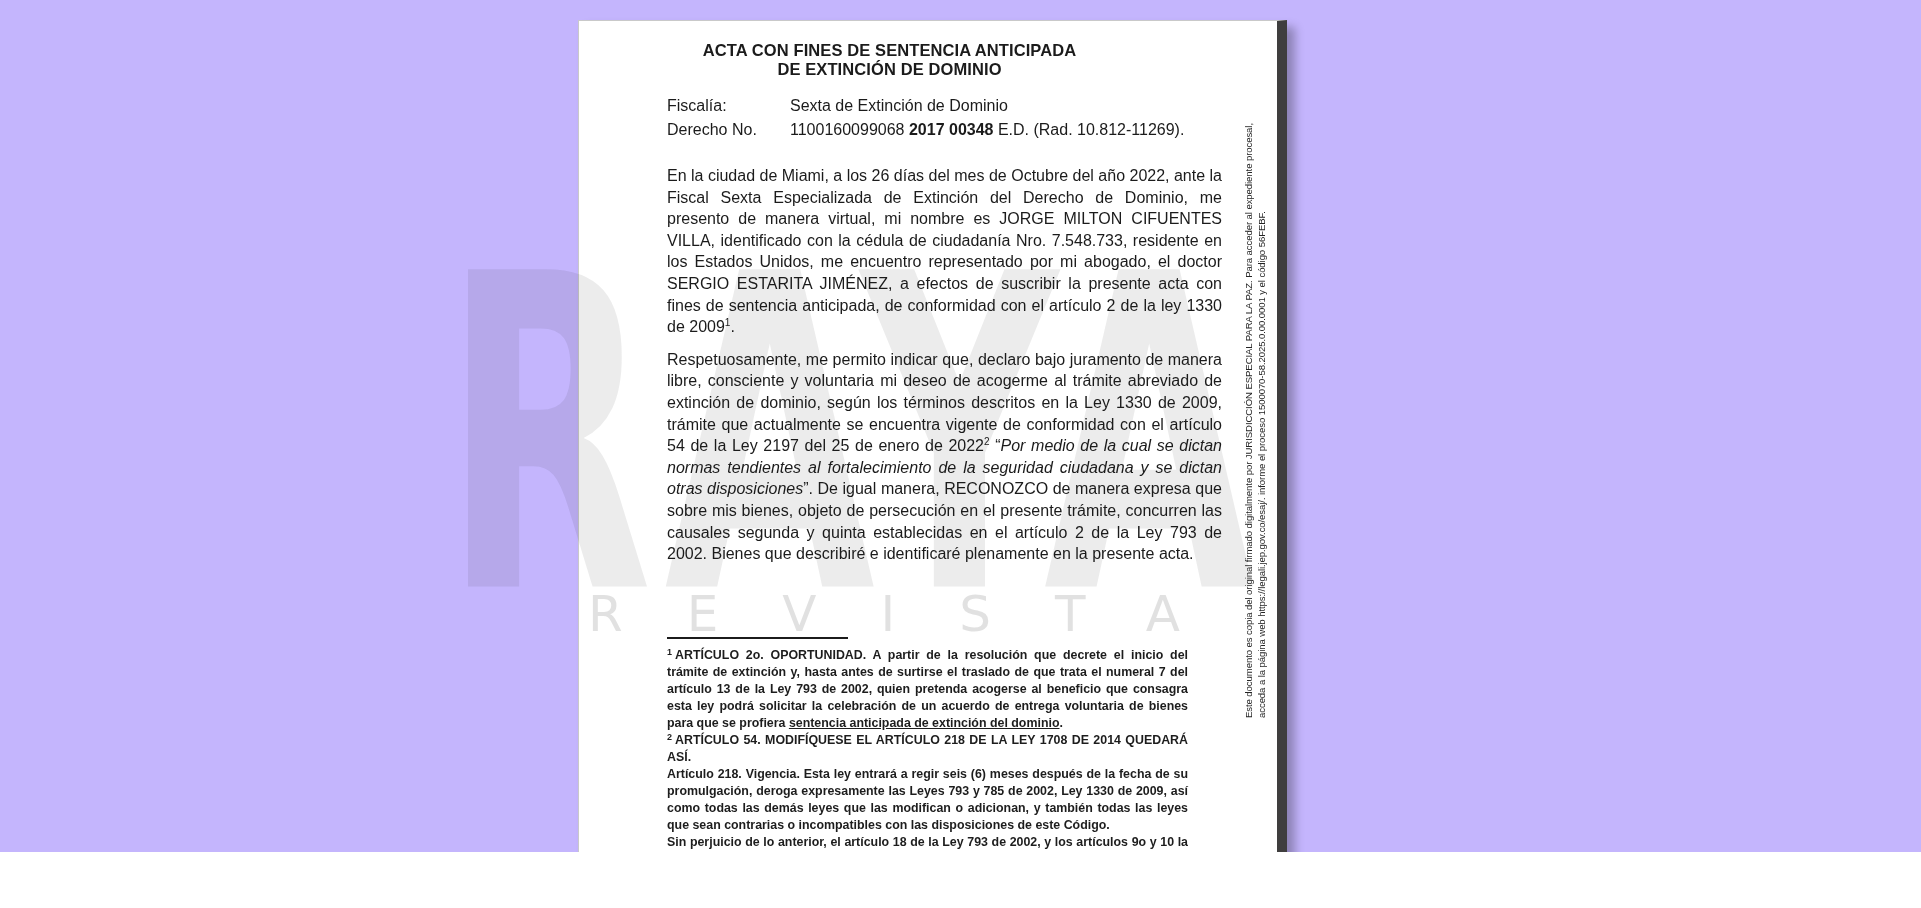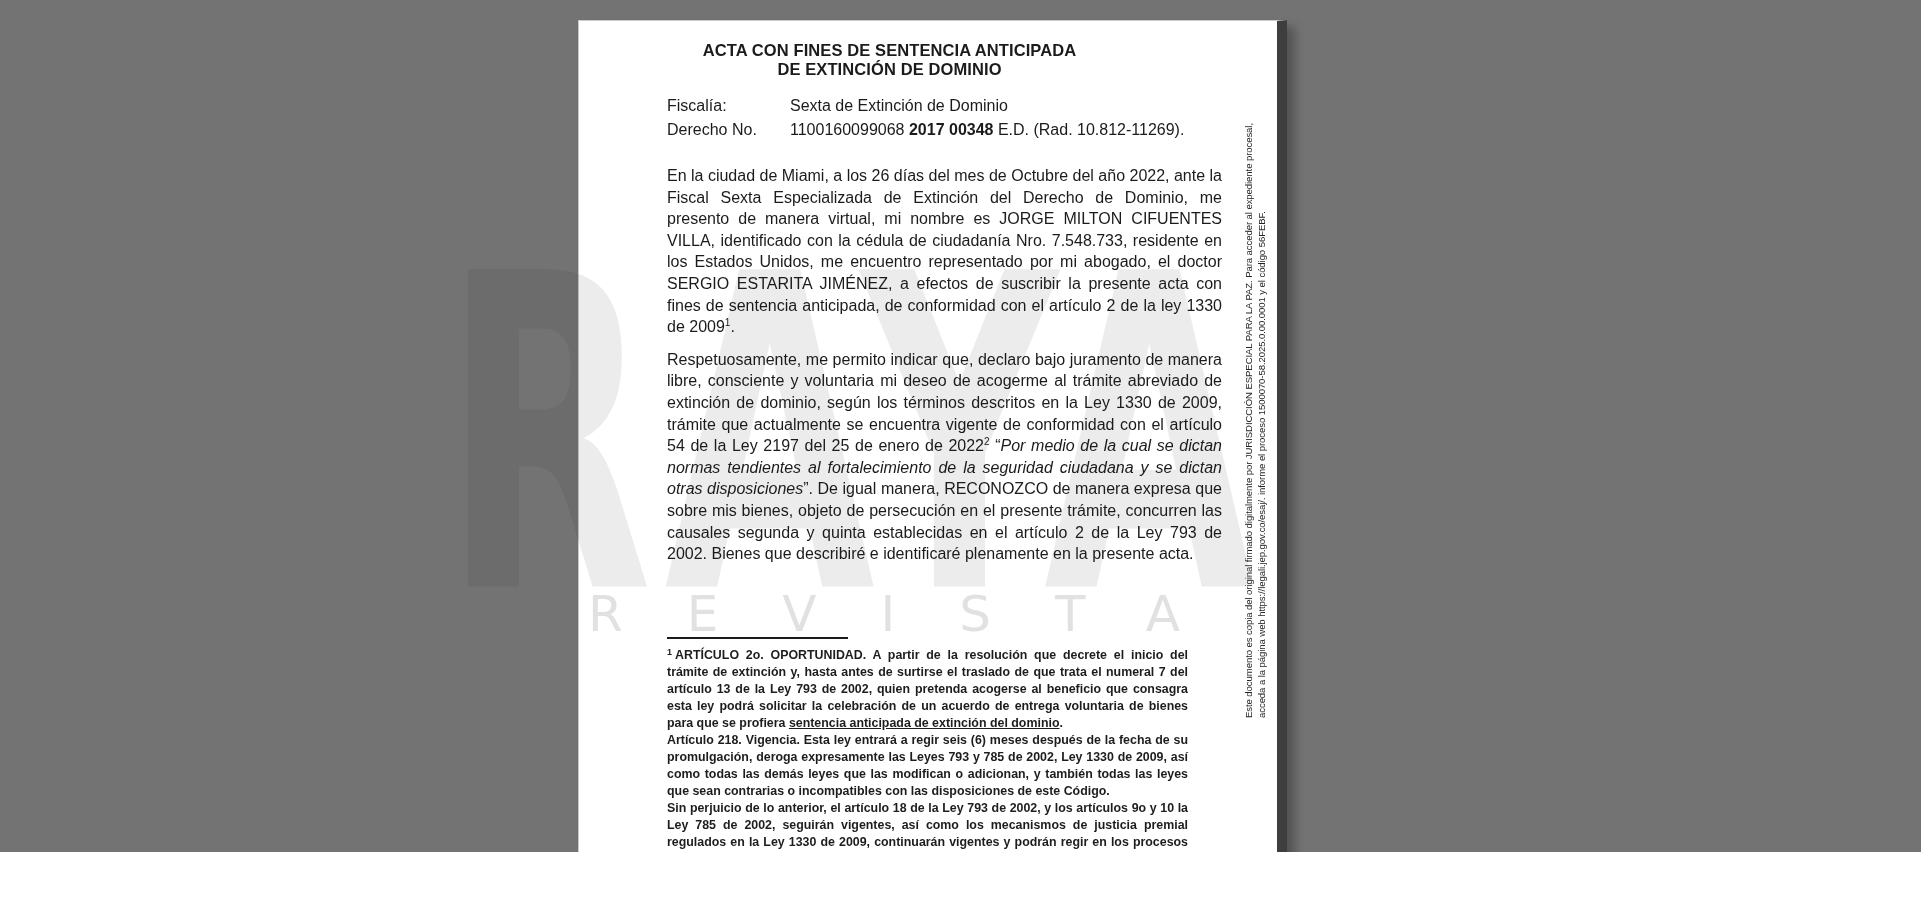--- a/index.html
+++ b/index.html
@@ -1,16 +1,16 @@
 <!DOCTYPE html>
 <html><head>
 <meta charset="utf-8">
 <style>
   html,body{margin:0;padding:0;background:#ffffff;}
-  .canvas{position:relative;width:1921px;height:852px;overflow:hidden;background:#737373;
+  .canvas{position:relative;width:1921px;height:852px;overflow:hidden;background:#c4b5fd;
           font-family:"Liberation Sans",sans-serif;}
 
   
   .page{position:absolute;left:578px;top:20px;width:709px;height:879px;box-sizing:border-box;
         background:#ffffff;
         border:1px solid #c9c9c9;
         border-right:10px solid #3f3e3e;
         border-bottom:11px solid #2e2d2d;
         box-shadow:8px 7px 9px rgba(0,0,0,0.28);
         padding:20px 55px 0 88px;
@@ -79,20 +79,21 @@
     </div>
 
     <p class="body-par p1"><span>En la ciudad de Miami, a los 26 días del mes de Octubre del año 2022, ante la Fiscal Sexta Especializada de Extinción del Derecho de Dominio, me presento de manera virtual, mi nombre es JORGE MILTON CIFUENTES VILLA, identificado con la cédula de ciudadanía Nro. 7.548.733, residente en los Estados Unidos, me encuentro representado por mi abogado, el doctor SERGIO ESTARITA JIMÉNEZ, a efectos de suscribir la presente acta con fines de sentencia anticipada, de conformidad con el artículo 2 de la ley 1330 de 2009</span><sup class="ref">1</sup><span>.</span></p>
 
     <p class="body-par p2"><span>Respetuosamente, me permito indicar que, declaro bajo juramento de manera libre, consciente y voluntaria mi deseo de acogerme al trámite abreviado de extinción de dominio, según los términos descritos en la Ley 1330 de 2009, trámite que actualmente se encuentra vigente de conformidad con el artículo 54 de la Ley 2197 del 25 de enero de 2022</span><sup class="ref">2</sup><span> “</span><span class="quote-italic">Por medio de la cual se dictan normas tendientes al fortalecimiento de la seguridad ciudadana y se dictan otras disposiciones</span><span>”. De igual manera, RECONOZCO de manera expresa que sobre mis bienes, objeto de persecución en el presente trámite, concurren las causales segunda y quinta establecidas en el artículo 2 de la Ley 793 de 2002. Bienes que describiré e identificaré plenamente en la presente acta.</span></p>
 
     <div class="fn-rule"></div>
 
     <div class="footnotes">
       <p><sup class="ref">1</sup><span>ARTÍCULO 2o. OPORTUNIDAD. A partir de la resolución que decrete el inicio del trámite de extinción y, hasta antes de surtirse el traslado de que trata el numeral 7 del artículo 13 de la Ley 793 de 2002, quien pretenda acogerse al beneficio que consagra esta ley podrá solicitar la celebración de un acuerdo de entrega voluntaria de bienes para que se profiera </span><span class="fn-underline">sentencia anticipada de extinción del dominio</span><span>.</span></p>
+      <p><sup class="ref">2</sup><span>ARTÍCULO 54. MODIFÍQUESE EL ARTÍCULO 218 DE LA LEY 1708 DE 2014 QUEDARÁ ASÍ.</span></p>
       <p>Artículo 218. Vigencia. Esta ley entrará a regir seis (6) meses después de la fecha de su promulgación, deroga expresamente las Leyes 793 y 785 de 2002, Ley 1330 de 2009, así como todas las demás leyes que las modifican o adicionan, y también todas las leyes que sean contrarias o incompatibles con las disposiciones de este Código.</p>
       <p>Sin perjuicio de lo anterior, el artículo 18 de la Ley 793 de 2002, y los artículos 9o y 10 la Ley 785 de 2002, seguirán vigentes, así como los mecanismos de justicia premial regulados en la Ley 1330 de 2009, continuarán vigentes y podrán regir en los procesos de extinción de dominio que iniciaron antes de la entrada en vigencia de la presente ley.</p>
     </div>
 
     <div class="page-number">1</div>
 
     <div class="stamp">
       <div class="stamp-line">Este documento es copia del original firmado digitalmente por JURISDICCIÓN ESPECIAL PARA LA PAZ. Para acceder al expediente procesal,</div>
       <div class="stamp-line">acceda a la página web https://legali.jep.gov.co/esaj/. informe el proceso 1500070-58.2025.0.00.0001 y el código 56FEBF.</div>
     </div>

